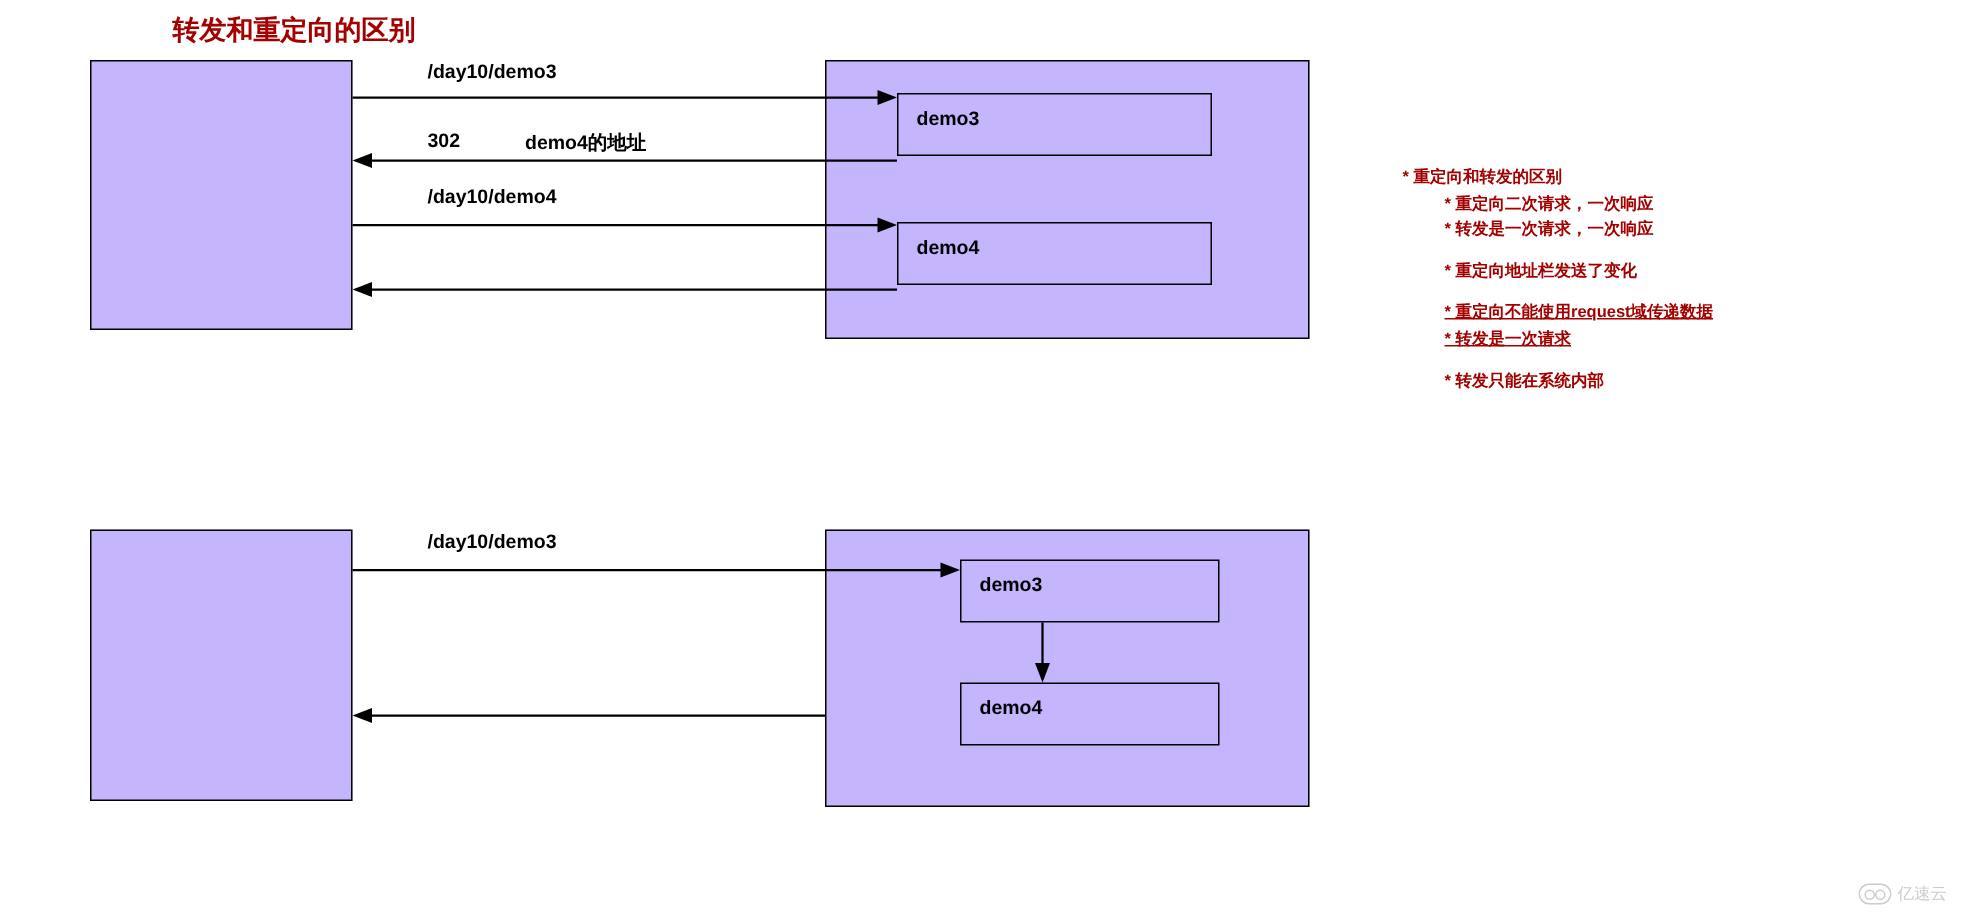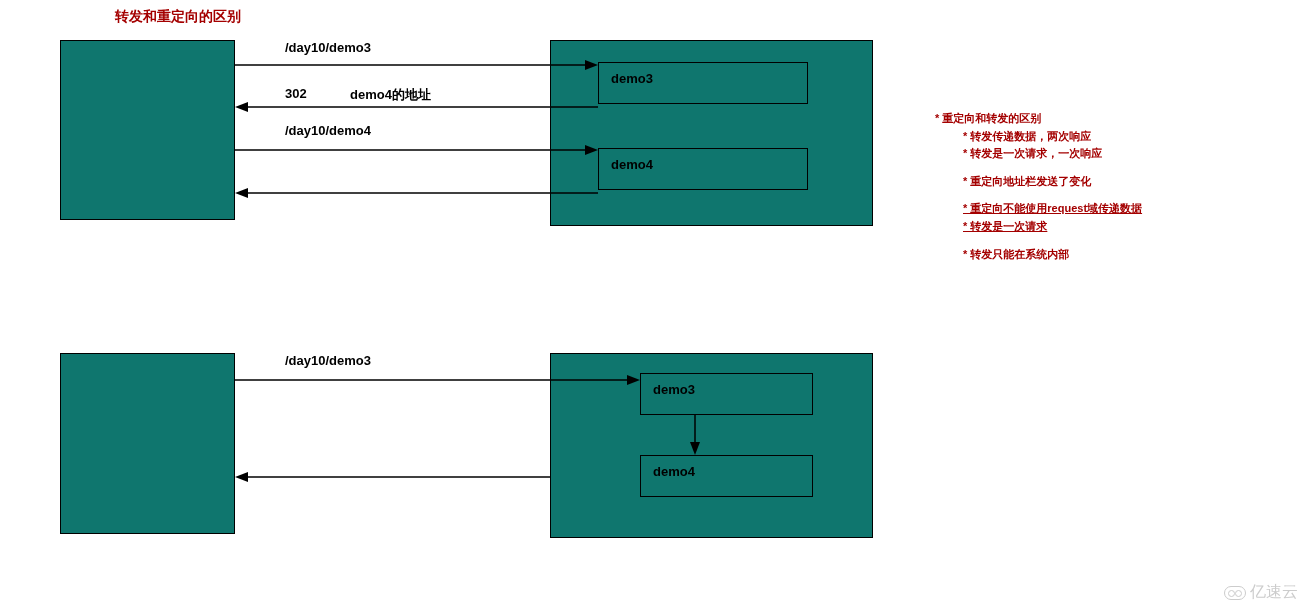--- a/index.html
+++ b/index.html
@@ -16,27 +16,27 @@
       font-weight: bold;
     }
     .black-text {
       color: #000;
       font-weight: bold;
     }
     .title {
       position: absolute;
       left: 115px;
       top: 8px;
-      font-size: 14px;
+      font-size: 18px;
       text-align: right;
     }
     .box {
       position: absolute;
       border: 1.5px solid #000;
-      background: #0f766e;
+      background: #c4b5fd;
     }
     .label {
       position: absolute;
       white-space: nowrap;
     }
     .box-label {
       position: absolute;
       left: 12px;
       top: 8px;
     }
@@ -55,21 +55,21 @@
       margin-bottom: 10px;
     }
     .watermark {
       position: absolute;
       right: 15px;
       bottom: 8px;
       display: flex;
       align-items: center;
       gap: 4px;
       color: #ccc;
-      font-size: 16px;
+      font-size: 11px;
       font-family: Arial, sans-serif;
     }
     .watermark-icon {
       width: 22px;
       height: 14px;
       border: 1.5px solid #ccc;
       border-radius: 8px;
       position: relative;
     }
     .watermark-icon::before,
@@ -150,21 +150,21 @@
 </svg>
 
 <svg class="arrow" style="left:235px; top:472px; width:320px; height:10px;">
   <line x1="10" y1="5" x2="315" y2="5" stroke="#000" stroke-width="1.5"></line>
   <polygon points="0,5 13,0 13,10" fill="#000"></polygon>
 </svg>
 
 <div class="notes red-text">
   <div>* 重定向和转发的区别</div>
   <div class="group" style="padding-left:28px;">
-    <div>* 转发传递数据，两次响应</div>
+    <div>* 重定向二次请求，一次响应</div>
     <div>* 转发是一次请求，一次响应</div>
   </div>
   <div class="group" style="padding-left:28px;">
     <div>* 重定向地址栏发送了变化</div>
   </div>
   <div class="group" style="padding-left:28px;text-decoration:underline;">
     <div>* 重定向不能使用request域传递数据</div>
     <div>* 转发是一次请求</div>
   </div>
   <div class="group" style="padding-left:28px;">

